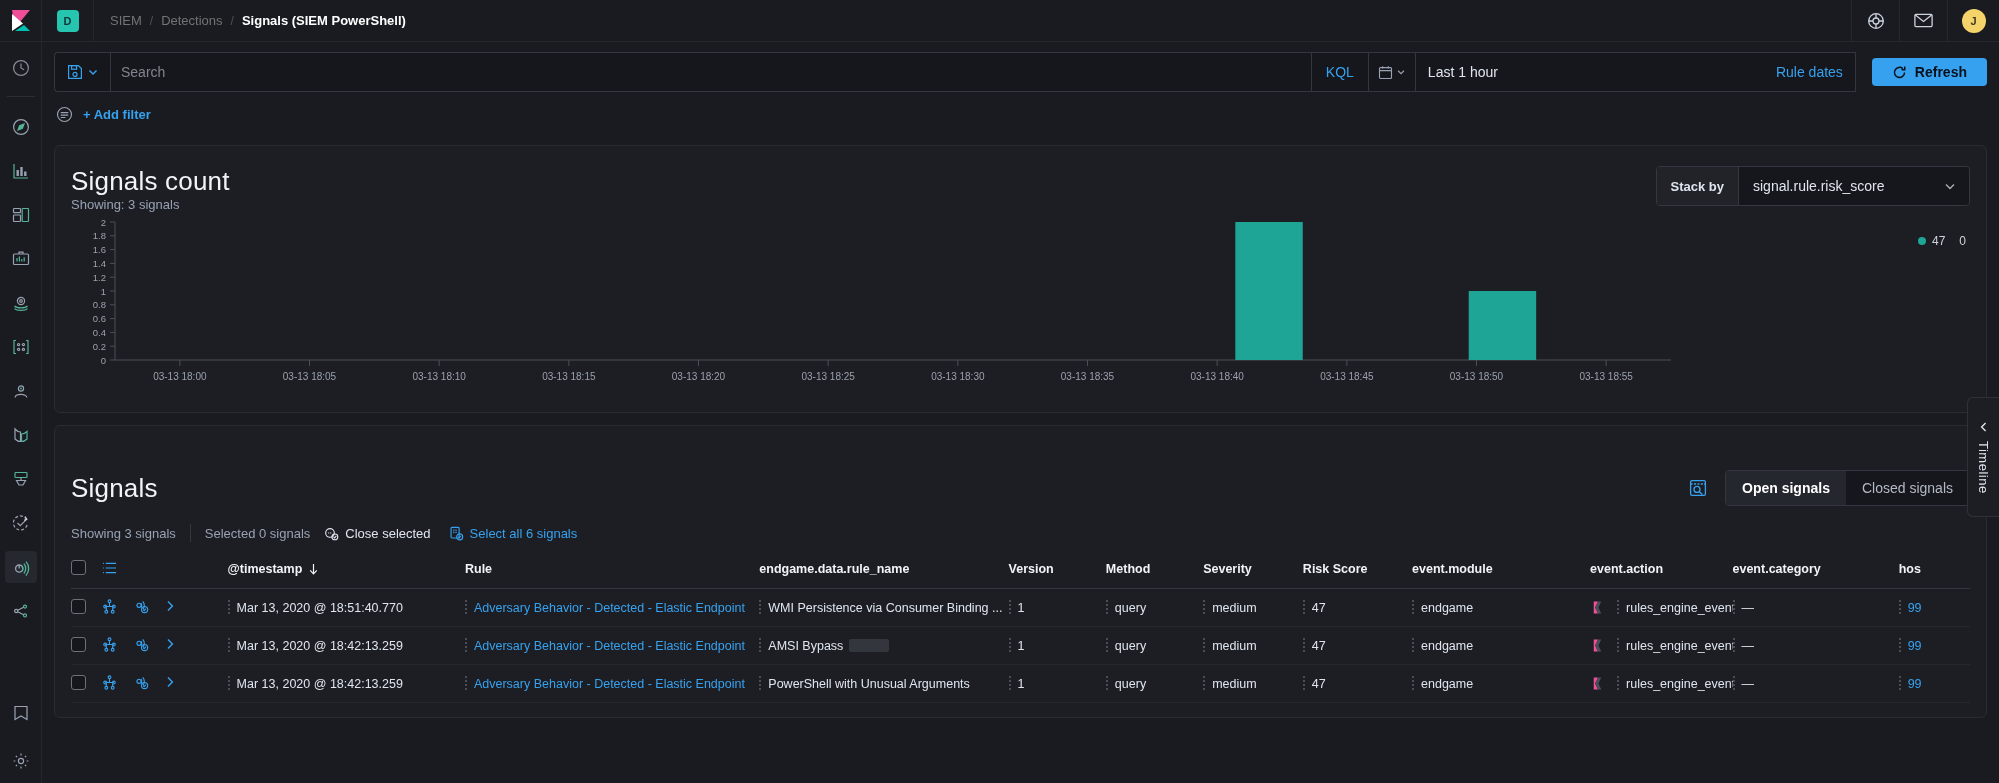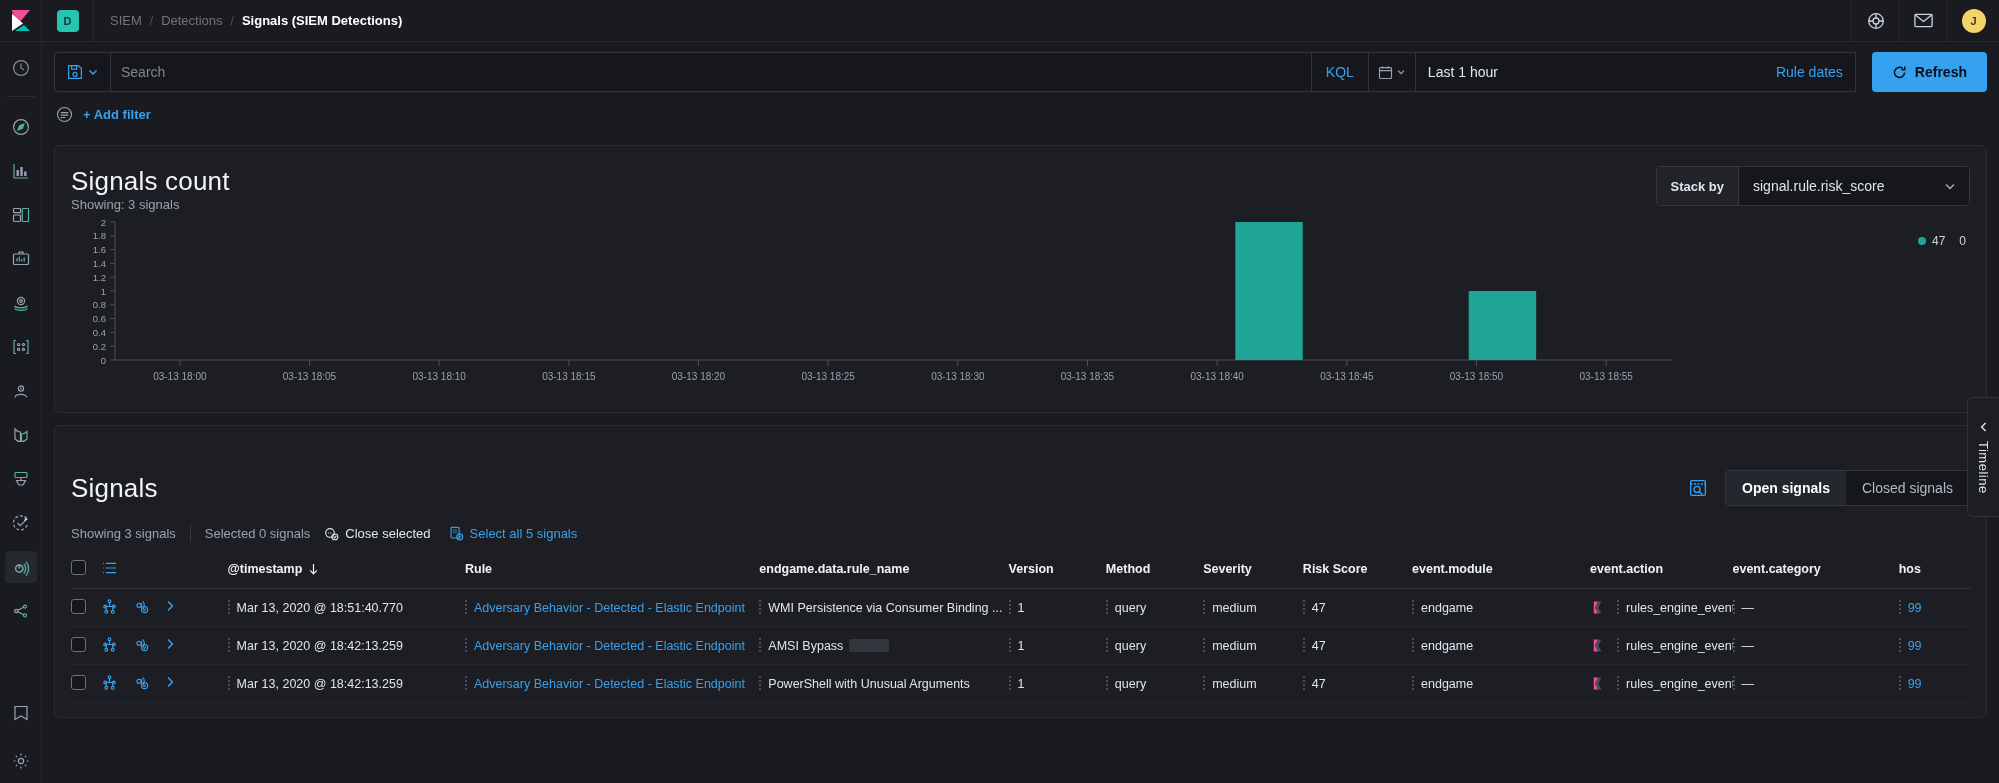--- a/index.html
+++ b/index.html
@@ -111,21 +111,21 @@
     color: #98a2b3; cursor: pointer;
   }
   .date-field {
     height: 40px; background: #16171c; border: 1px solid #343741; border-left: none;
     display: flex; align-items: center; padding: 0 12px; gap: 0;
     width: 440px;
   }
   .date-text { font-size: 14px; color: #dfe5ef; flex: 1; }
   .showdates { color: #36a2ef; font-size: 14px; cursor: pointer; }
   .refresh-btn {
-    height: 40px; margin-left: 16px; padding: 0 20px;
+    height: 28px; margin-left: 16px; padding: 0 20px;
     background: #36a2ef; color: #07101c; border: none; border-radius: 4px;
     font-size: 14px; font-weight: bold; cursor: pointer;
     display: flex; align-items: center; gap: 8px;
     font-family: "Liberation Sans", sans-serif;
   }
 
   
   .filterrow { display: flex; align-items: center; gap: 10px; padding: 14px 12px 10px 14px; }
   .filter-circle { color: #98a2b3; display: flex; align-items: center; cursor: pointer; }
   .add-filter { color: #36a2ef; font-size: 13px; font-weight: bold; cursor: pointer; }
@@ -227,21 +227,21 @@
       </svg>
     </div>
     <div class="space-cell">
       <div class="space-badge">D</div>
     </div>
     <div class="breadcrumbs">
       <span class="crumb">SIEM</span>
       <span class="crumb-sep">/</span>
       <span class="crumb">Detections</span>
       <span class="crumb-sep">/</span>
-      <span class="crumb active">Signals (SIEM Detections)</span>
+      <span class="crumb active">Signals (SIEM PowerShell)</span>
     </div>
     <div class="topbar-right">
       <div class="tb-icon">
         <svg width="18" height="18" viewBox="0 0 18 18" fill="none" stroke="#cdd3de" stroke-width="1.3">
           <circle cx="9" cy="9" r="7.3"></circle>
             <circle cx="9" cy="9" r="3"></circle>
           <path d="M9 1.7 L9 6 M9 12 L9 16.3 M1.7 9 L6 9 M12 9 L16.3 9"></path>
         </svg>
       </div>
       <div class="tb-icon">
@@ -529,21 +529,21 @@
             </svg>
             <span>Close selected</span>
           </span>
           <span class="util-action link">
             <svg width="15" height="15" viewBox="0 0 16 16" fill="none" stroke="#36a2ef" stroke-width="1.2">
               <rect x="2.2" y="1.4" width="8.6" height="11.4" rx="1"></rect>
               <path d="M4.4 4.4 L8.6 4.4 M4.4 6.8 L8.6 6.8" stroke-dasharray="1.4 1"></path>
               <circle cx="11.4" cy="11.6" r="3.2"></circle>
                 <path d="M9.9 11.6 L11 12.7 L12.9 10.4"></path>
             </svg>
-            <span>Select all 5 signals</span>
+            <span>Select all 6 signals</span>
           </span>
         </div>
 
         <table class="signals-table">
           <colgroup>
             <col style="width:26px">
               <col style="width:26px">
               <col style="width:26px">
               <col style="width:26px">
               <col style="width:28px">

